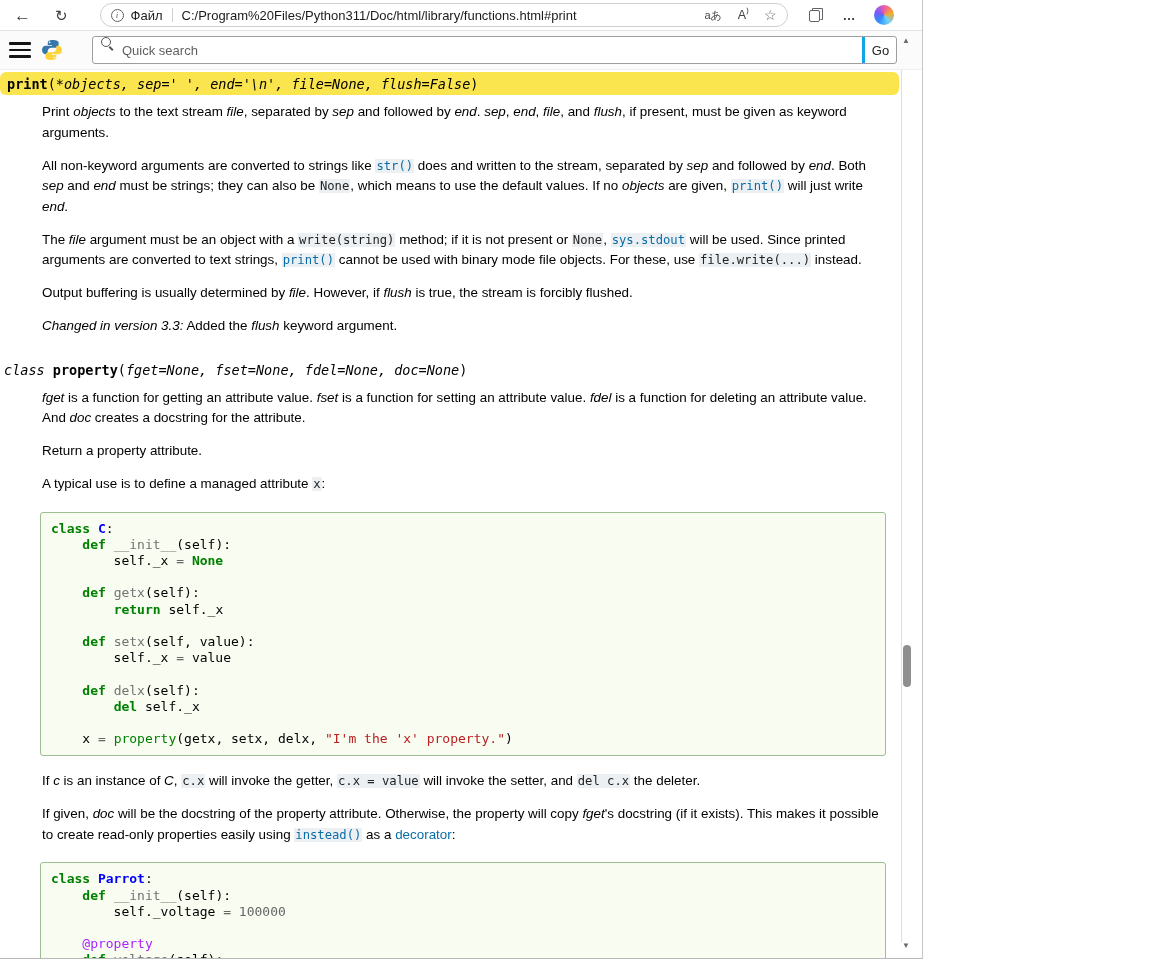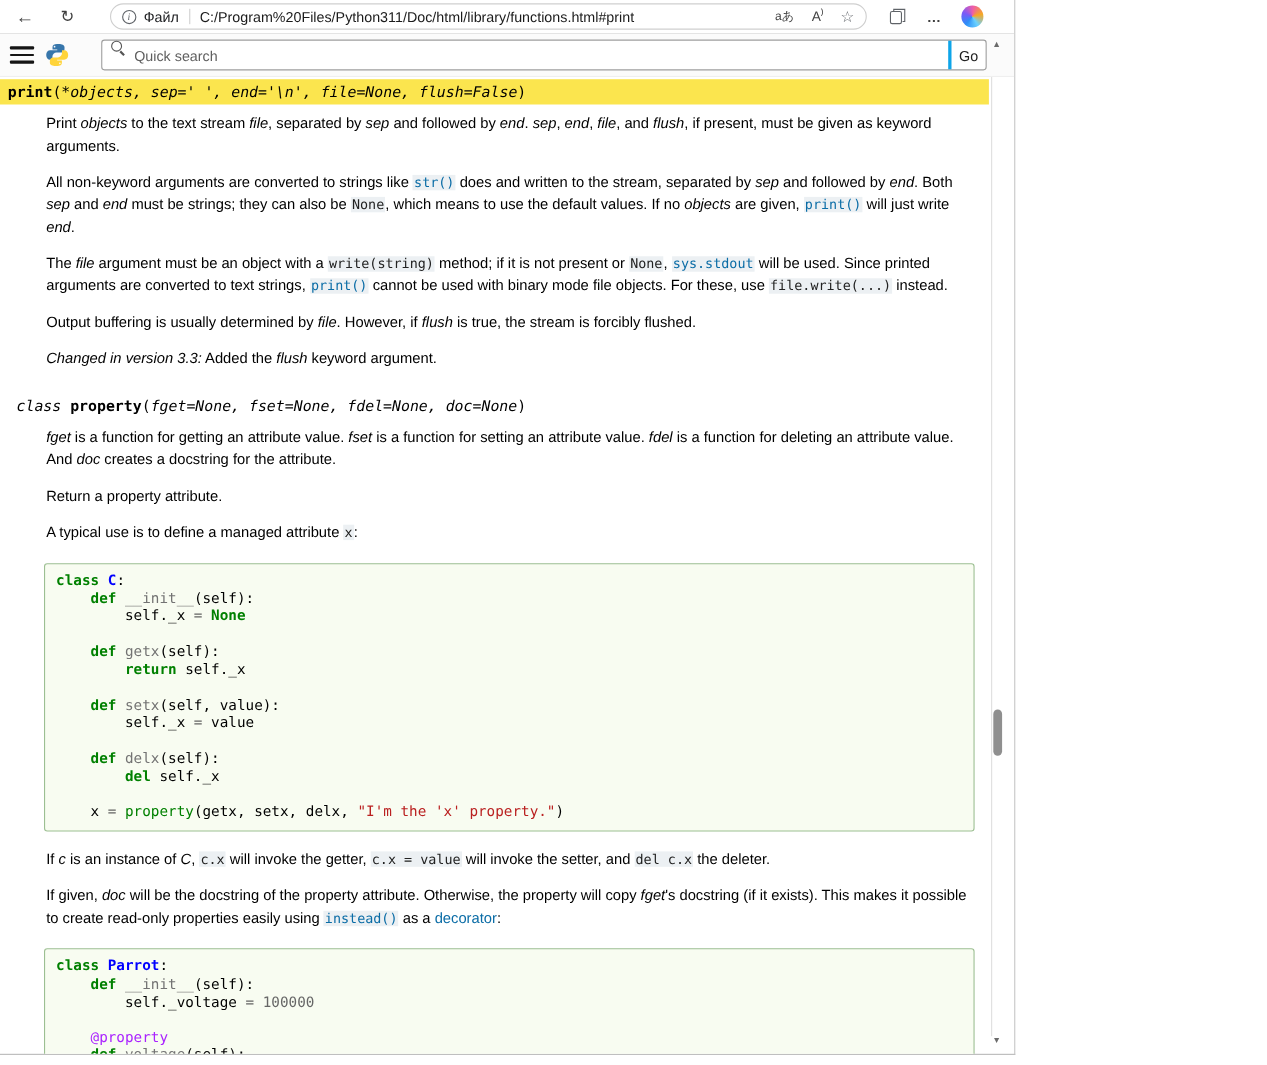--- a/index.html
+++ b/index.html
@@ -40,23 +40,23 @@
   .mag::after{content:"";position:absolute;left:9px;top:9px;width:5px;height:1.5px;background:#555;
     transform:rotate(45deg);transform-origin:0 0;}
   .search{flex:1;border:0;outline:0;font-size:13px;padding:0 8px;background:transparent;color:#222;
     font-family:"Liberation Sans",sans-serif;}
   .search::placeholder{color:#5f5f5f;}
   .gobtn{width:34px;align-self:stretch;border-left:3px solid #0ea5e9;display:flex;align-items:center;
     justify-content:center;font-size:13px;color:#222;cursor:pointer;}
 
   
   .content{position:relative;width:899px;font-size:13.4px;color:#000;padding-top:2px;}
-  .sigline{font-family:"DejaVu Sans Mono",monospace;font-size:13.5px;white-space:pre;padding:4px 4px 3px 7px;}
+  .sigline{font-family:"DejaVu Sans Mono",monospace;font-size:13.5px;white-space:pre;padding:4px 4px 3px 7px;border-radius:6px;}
   .sigline.highlighted{background:#fbe54e;}
-  .prop-dt{margin-top:21px;padding-left:15px;}
+  .prop-dt{margin-top:21px;padding-left:4px;}
   .tok-sig-name{font-weight:bold;}
   .tok-sig-param{font-style:italic;}
   .tok-sig-prefix{font-style:italic;}
   .dd{margin-left:42px;margin-right:13px;}
   .dd p{margin:12.5px 0;line-height:20.5px;}
   .dd p:first-child{margin-top:7px;}
   em{font-style:italic;}
   .ic{font-family:"DejaVu Sans Mono",monospace;font-size:12.2px;background:#ecf0f3;padding:0 1px;color:#222;}
   .icl{color:#0a6ca6;cursor:pointer;}
   .tlink{color:#0a6ca6;cursor:pointer;}

